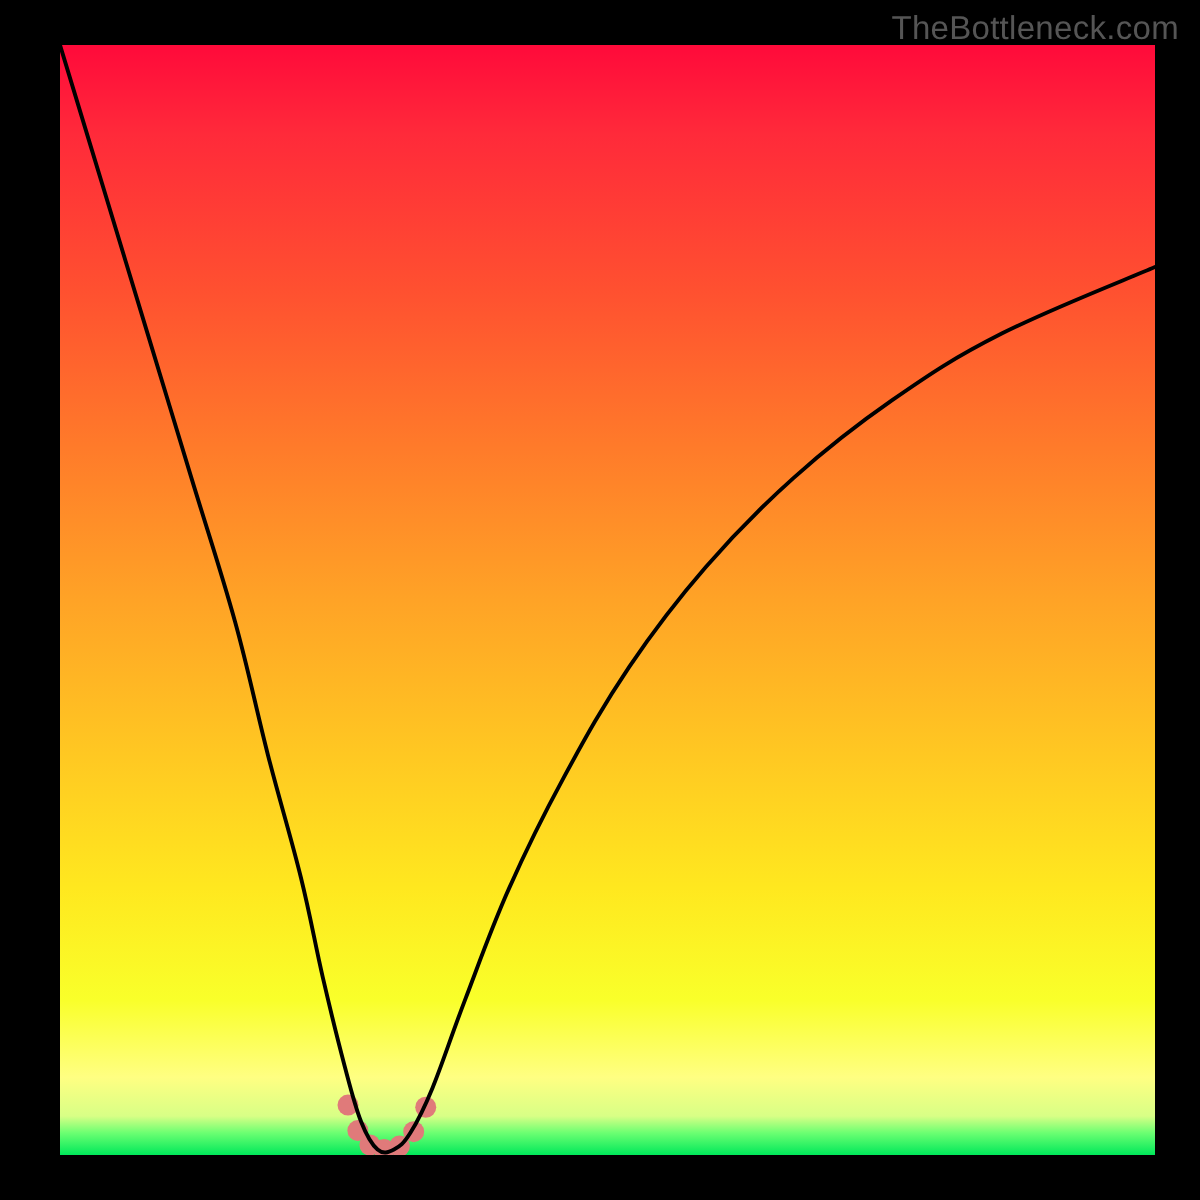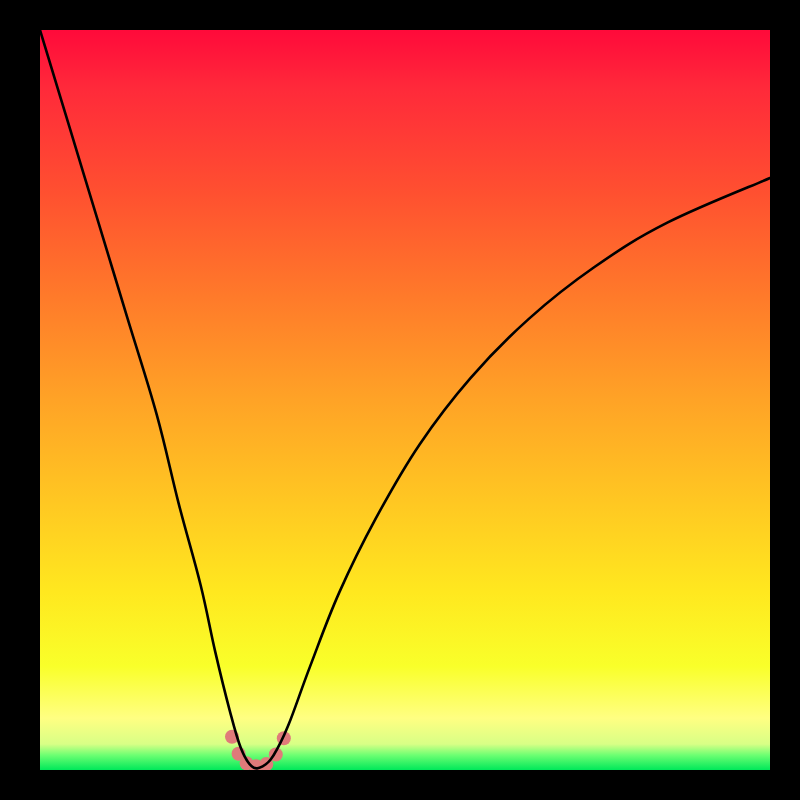--- a/index.html
+++ b/index.html
@@ -53,20 +53,21 @@
     left: 0;
     top: 0;
     width: 730px;
     height: 740px;
   }
 </style>
 </head>
 <body>
 
 <div class="frame">
+  <div class="watermark">TheBottleneck.com</div>
   <div class="plot">
     <svg class="curve" viewBox="0 0 730 740" preserveAspectRatio="none">
       <g id="markers-group">
           <circle cx="191.99" cy="706.70" r="7" fill="#e07a7a"></circle>
           <circle cx="198.56" cy="723.72" r="7" fill="#e07a7a"></circle>
           <circle cx="206.59" cy="733.34" r="7" fill="#e07a7a"></circle>
           <circle cx="216.08" cy="736.30" r="7" fill="#e07a7a"></circle>
           <circle cx="226.30" cy="734.08" r="7" fill="#e07a7a"></circle>
           <circle cx="235.79" cy="724.46" r="7" fill="#e07a7a"></circle>
           <circle cx="243.82" cy="708.18" r="7" fill="#e07a7a"></circle>

